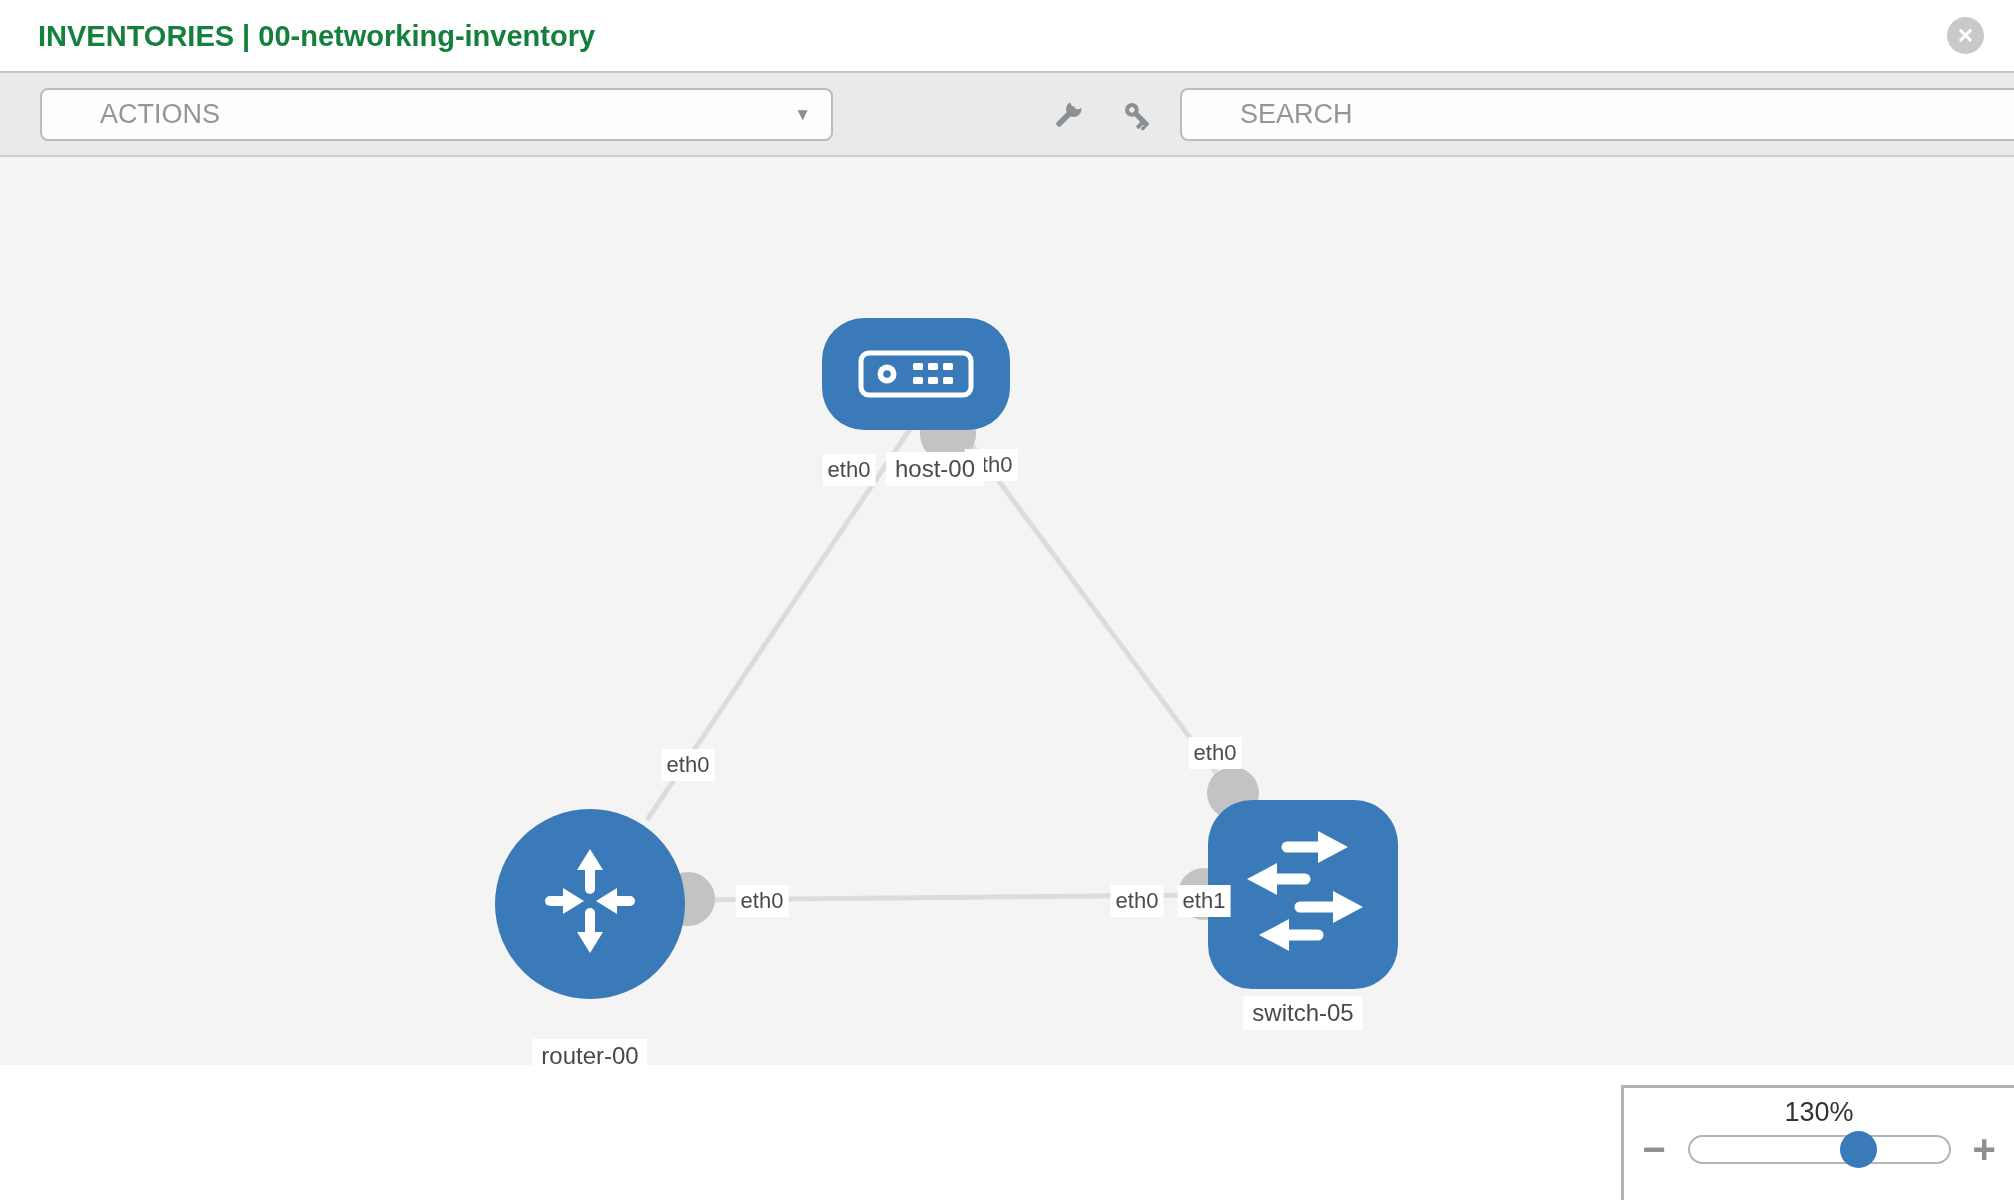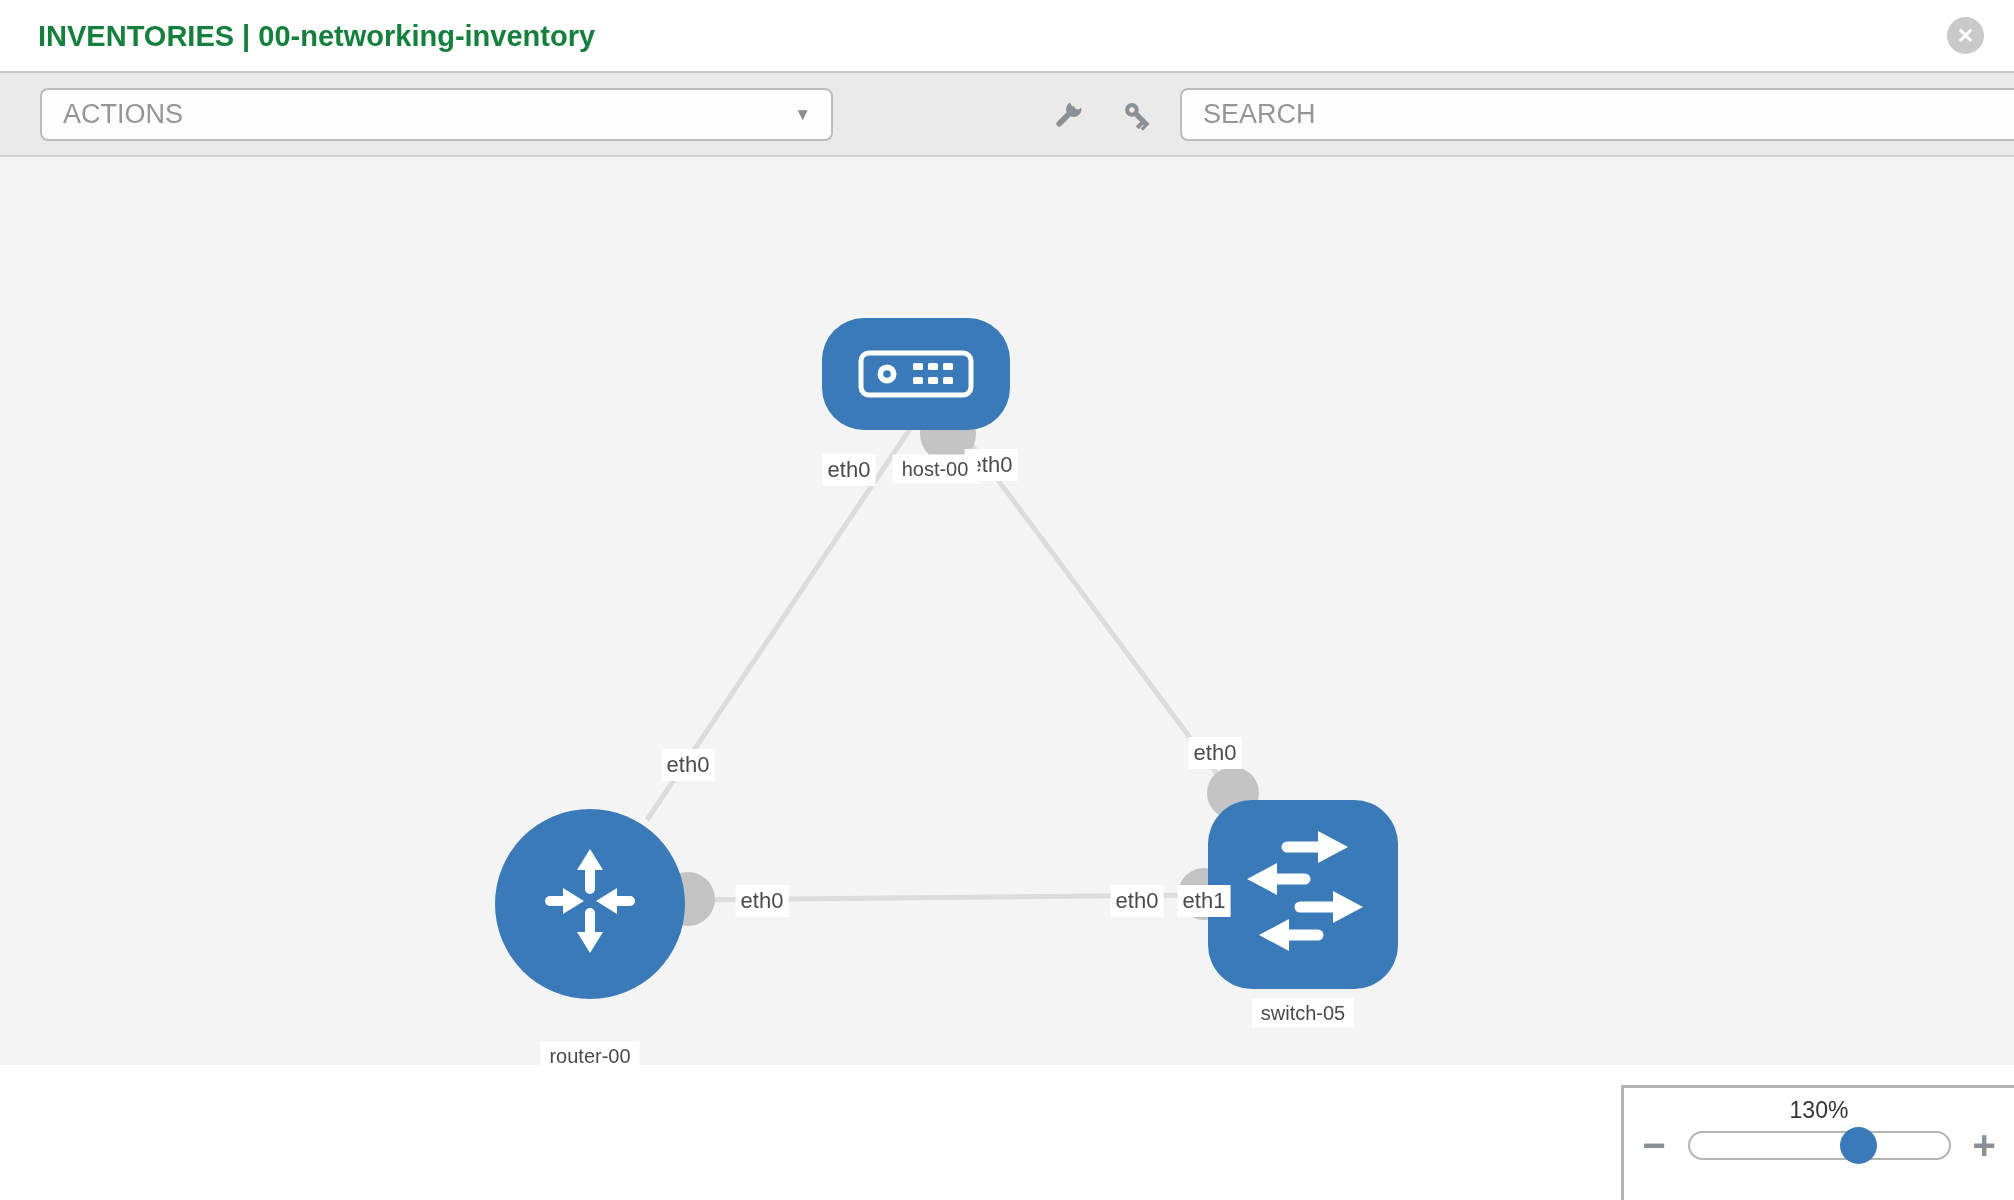--- a/index.html
+++ b/index.html
@@ -14,51 +14,51 @@
   .header{position:absolute;top:0;left:0;right:0;height:71px;background:#ffffff;border-bottom:2px solid #c5c5c5;}
   .page-title{position:absolute;left:38px;top:50%;transform:translateY(-50%);
     font-size:29px;font-weight:bold;color:#15803d;white-space:nowrap;}
   .close-btn{position:absolute;right:30px;top:17px;width:37px;height:37px;border-radius:50%;
     background:#c9c9c9;color:#fff;display:flex;align-items:center;justify-content:center;
     font-size:21px;font-weight:bold;cursor:pointer;line-height:1;}
 
   
   .toolbar{position:absolute;top:73px;left:0;right:0;height:82px;background:#eaeaea;border-bottom:2px solid #cfcfcf;}
   .select{position:absolute;top:15px;height:53px;background:#fdfdfd;border:2px solid #bcbcbc;border-radius:8px;
-    box-sizing:border-box;display:flex;align-items:center;cursor:pointer;}
+    box-sizing:border-box;display:flex;align-items:center;cursor:pointer;padding-left:37px;}
   .select .sel-label{font-size:27px;color:#959595;margin-left:21px;}
   .select .caret{position:absolute;right:20px;top:50%;transform:translateY(-50%);font-size:17px;color:#8a8f94;}
   .select.actions{left:40px;width:793px;}
   .select.search{left:1180px;width:960px;}
   .tool-icon{position:absolute;top:24px;width:36px;height:36px;cursor:pointer;}
   .tool-icon svg{width:36px;height:36px;display:block;}
   .tool-icon.wrench{left:1050px;}
   .tool-icon.key{left:1119px;}
 
   
   .graph{position:absolute;top:157px;left:0;width:2014px;height:908px;background:#f4f4f4;}
   .graph-svg{position:absolute;top:0;left:0;}
   .chip{position:absolute;transform:translate(-50%,-50%);background:#ffffff;color:#4a4a4a;white-space:nowrap;z-index:5;}
   .if-chip{font-size:22px;padding:3px 5px;}
-  .node-chip{font-size:20px;padding:3px 9px;}
+  .node-chip{font-size:24px;padding:3px 9px;}
   #if0{left:849px;top:313px;}
   #if1{left:991px;top:308px;}
   #if2{left:688px;top:608px;}
   #if3{left:1215px;top:596px;}
   #if4{left:762px;top:744px;}
   #if5{left:1137px;top:744px;z-index:5;}
   #if6{left:1204px;top:744px;z-index:6;}
   #lbl-host{left:935px;top:312px;z-index:7;}
   #lbl-router{left:590px;top:899px;}
   #lbl-switch{left:1303px;top:856px;}
 
   
   .zoom-panel{position:absolute;left:1621px;top:928px;width:393px;height:115px;background:#ffffff;
     border-left:3px solid #b3b3b3;border-top:3px solid #b3b3b3;box-sizing:border-box;z-index:10;}
-  .zoom-level{margin-top:9px;text-align:center;font-size:23px;color:#333333;}
+  .zoom-level{margin-top:9px;text-align:center;font-size:27px;color:#333333;}
   .zoom-row{display:flex;align-items:center;justify-content:center;gap:22px;margin-top:5px;}
   .zoom-minus,.zoom-plus{font-size:40px;font-weight:bold;color:#8b9095;line-height:0.8;cursor:pointer;}
   .slider-track{position:relative;width:263px;height:29px;background:#fff;border:2px solid #b4b4b4;
     border-radius:16px;box-sizing:border-box;cursor:pointer;}
   .slider-thumb{position:absolute;left:150px;top:-6px;width:37px;height:37px;border-radius:50%;
     background:#3a7ab8;cursor:grab;}
 </style>
 </head>
 <body>
 

